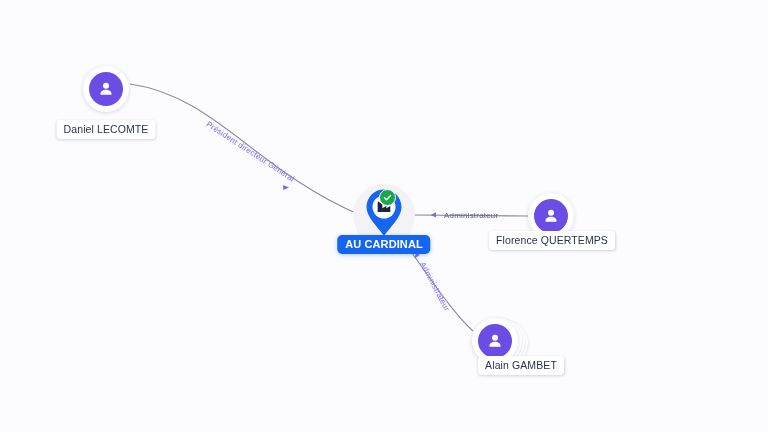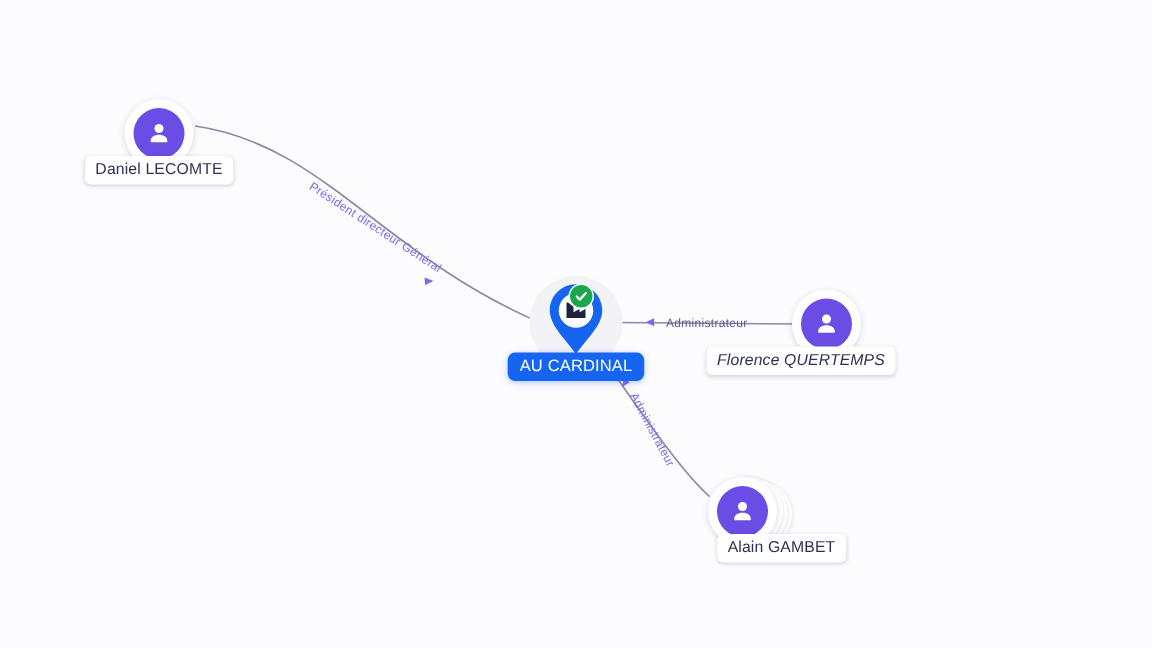--- a/index.html
+++ b/index.html
@@ -115,21 +115,21 @@
     font-size: 10.5px;
     color: #2b3150;
     white-space: nowrap;
     box-shadow: 0 1px 3px rgba(40, 40, 90, 0.20);
     letter-spacing: 0.1px;
   }
   .node-label.primary {
     background: #1565f0;
     color: #ffffff;
     font-size: 11px;
-    font-weight: normal;
+    font-weight: bold;
     border-radius: 5px;
     padding: 3px 8px 4px 8px;
     box-shadow: 0 1px 4px rgba(21, 101, 240, 0.35);
   }
 
   
   .edge-label {
     position: absolute;
     font-size: 8px;
     color: #7b68ee;
@@ -168,32 +168,32 @@
 
   <div class="person-node" style="left:106px; top:89px;">
     <div class="halo"></div>
     <div class="avatar">
       <svg width="20" height="20" viewBox="0 0 24 24" fill="#ffffff">
         <circle cx="12" cy="8" r="3.6"></circle>
         <path d="M12 13c-4 0-6.6 2.2-6.6 4.6V19h13.2v-1.4C18.6 15.2 16 13 12 13z"></path>
       </svg>
     </div>
   </div>
-  <div class="node-label" style="left:106px; top:104px;">Daniel LECOMTE</div>
+  <div class="node-label" style="left:106px; top:120px;">Daniel LECOMTE</div>
 
   <div class="person-node" style="left:551px; top:216px;">
     <div class="halo"></div>
     <div class="avatar">
       <svg width="20" height="20" viewBox="0 0 24 24" fill="#ffffff">
         <circle cx="12" cy="8" r="3.6"></circle>
         <path d="M12 13c-4 0-6.6 2.2-6.6 4.6V19h13.2v-1.4C18.6 15.2 16 13 12 13z"></path>
       </svg>
     </div>
   </div>
-  <div class="node-label" style="left:534px; top:231px;font-style:italic;">Florence QUERTEMPS</div>
+  <div class="node-label" style="left:552px; top:231px;">Florence QUERTEMPS</div>
 
   <div class="person-node" style="left:495px; top:341px;">
     <div class="stack-card c1"></div>
     <div class="stack-card c2"></div>
     <div class="stack-card c3"></div>
     <div class="halo"></div>
     <div class="avatar">
       <svg width="20" height="20" viewBox="0 0 24 24" fill="#ffffff">
         <circle cx="12" cy="8" r="3.6"></circle>
         <path d="M12 13c-4 0-6.6 2.2-6.6 4.6V19h13.2v-1.4C18.6 15.2 16 13 12 13z"></path>

